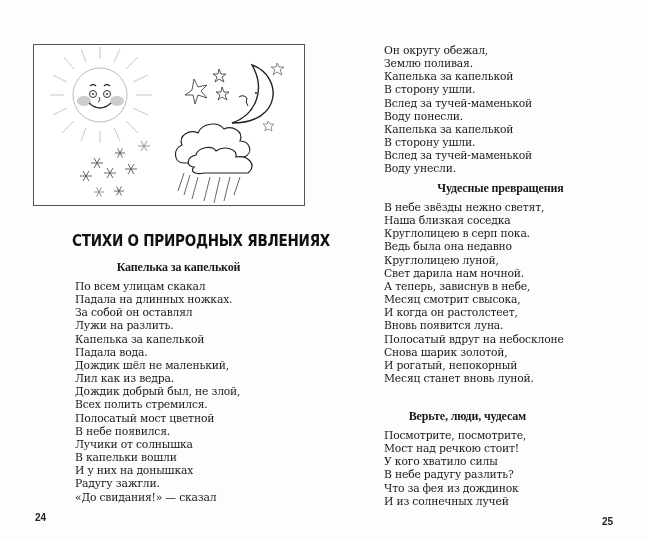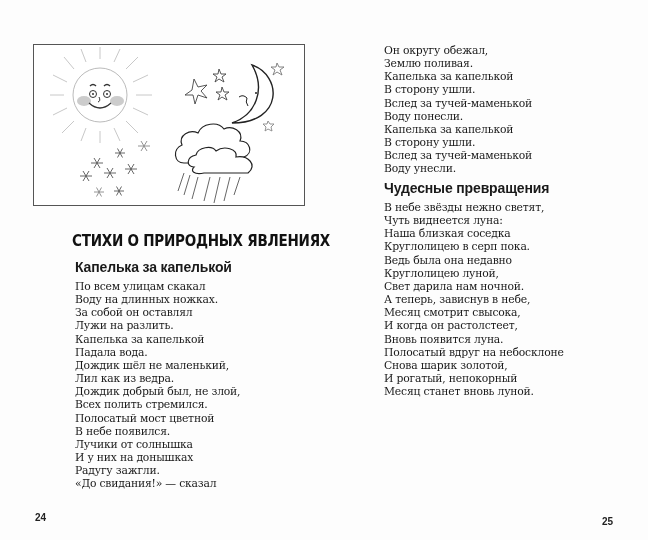--- a/index.html
+++ b/index.html
@@ -19,22 +19,22 @@
 
   .section-title {
     position: absolute; left: 72px; top: 231px; margin: 0;
     font-family: "DejaVu Sans", sans-serif; font-weight: bold;
     font-size: 16.5px; letter-spacing: -0.3px; transform: scaleX(0.82); transform-origin: left top;
     white-space: nowrap; color: #111;
   }
 
   .poem { position: absolute; margin: 0; }
   .poem-title {
-    font-family: Liberation Sans, sans-serif; font-weight: bold; font-size: 14px;
-    line-height: 13px; margin: 0 0 6px 0; white-space: nowrap; letter-spacing: -0.15px;
+    font-family: Liberation Serif, serif; font-weight: bold; font-size: 12px;
+    line-height: 13px; margin: 0 0 6px 0; white-space: nowrap; letter-spacing: -0.15px; text-align: right;
   }
   .poem-lines { list-style: none; margin: 0; padding: 0; }
   .poem-lines li {
     font-size: 10.8px; line-height: 13.15px; white-space: nowrap; letter-spacing: -0.2px;
   }
 
   .page-number {
     position: absolute; font-family: Liberation Sans, sans-serif; font-size: 10px; font-weight: bold; color: #222;
   }
 </style>
@@ -149,32 +149,33 @@
       </g>
     </svg>
   </div>
 
   <h1 class="section-title">СТИХИ О ПРИРОДНЫХ ЯВЛЕНИЯХ</h1>
 
   <div class="poem" style="left:75px; top:261px;">
     <h2 class="poem-title">Капелька за капелькой</h2>
     <ul class="poem-lines">
       <li>По всем улицам скакал</li>
-      <li>Воду на длинных ножках.</li>
+      <li>Падала на длинных ножках.</li>
       <li>За собой он оставлял</li>
       <li>Лужи на разлить.</li>
       <li>Капелька за капелькой</li>
       <li>Падала вода.</li>
       <li>Дождик шёл не маленький,</li>
       <li>Лил как из ведра.</li>
       <li>Дождик добрый был, не злой,</li>
       <li>Всех полить стремился.</li>
       <li>Полосатый мост цветной</li>
       <li>В небе появился.</li>
       <li>Лучики от солнышка</li>
+      <li>В капельки вошли</li>
       <li>И у них на донышках</li>
       <li>Радугу зажгли.</li>
       <li>«До свидания!» — сказал</li>
     </ul>
   </div>
 
   <div class="page-number" style="left:35px; top:512px;">24</div>
 </div>
 
 <div class="page page-right">
@@ -190,32 +191,42 @@
       <li>В сторону ушли.</li>
       <li>Вслед за тучей-маменькой</li>
       <li>Воду унесли.</li>
     </ul>
   </div>
 
   <div class="poem" style="left:60px; top:182px;">
     <h2 class="poem-title">Чудесные превращения</h2>
     <ul class="poem-lines">
       <li>В небе звёзды нежно светят,</li>
-      <li>Чуть виднеется луна:</li>
       <li>Наша близкая соседка</li>
       <li>Круглолицею в серп пока.</li>
       <li>Ведь была она недавно</li>
       <li>Круглолицею луной,</li>
       <li>Свет дарила нам ночной.</li>
       <li>А теперь, зависнув в небе,</li>
       <li>Месяц смотрит свысока,</li>
       <li>И когда он растолстеет,</li>
       <li>Вновь появится луна.</li>
       <li>Полосатый вдруг на небосклоне</li>
       <li>Снова шарик золотой,</li>
       <li>И рогатый, непокорный</li>
       <li>Месяц станет вновь луной.</li>
     </ul>
   </div>
 
+  <div class="poem" style="left:60px; top:410px;">
+    <h2 class="poem-title">Верьте, люди, чудесам</h2>
+    <ul class="poem-lines">
+      <li>Посмотрите, посмотрите,</li>
+      <li>Мост над речкою стоит!</li>
+      <li>У кого хватило силы</li>
+      <li>В небе радугу разлить?</li>
+      <li>Что за фея из дождинок</li>
+      <li>И из солнечных лучей</li>
+    </ul>
+  </div>
 
   <div class="page-number" style="left:278px; top:516px;">25</div>
 </div>
 
 </body></html>

